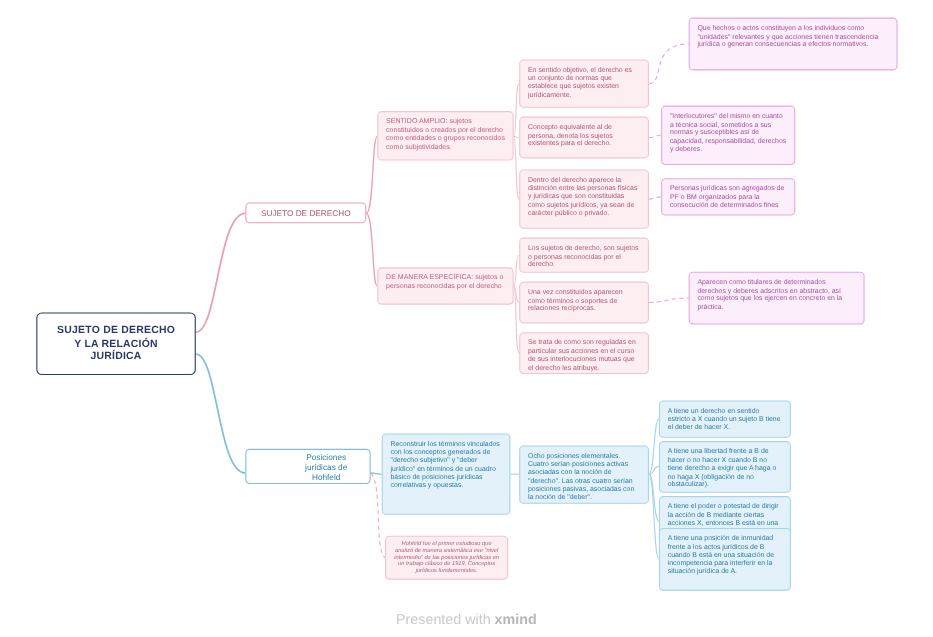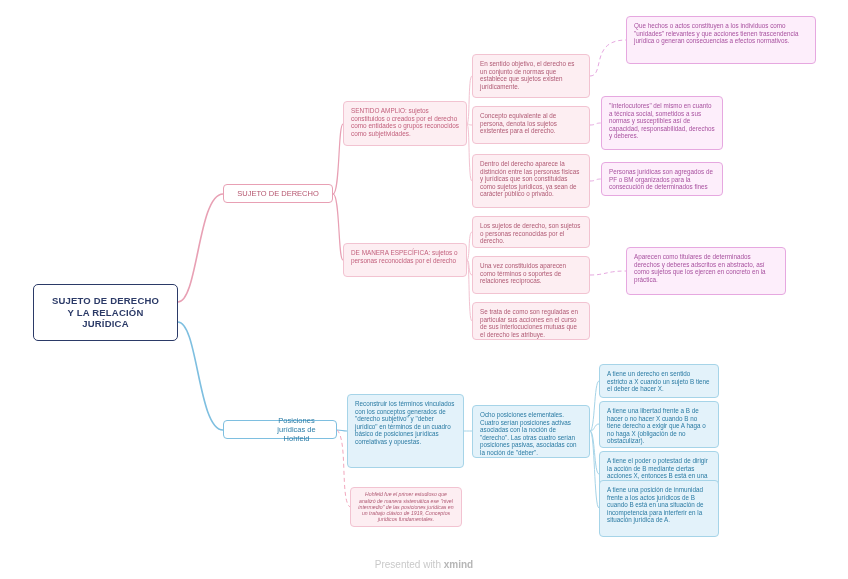--- a/index.html
+++ b/index.html
@@ -67,22 +67,22 @@
   }
   .branch-blue {
     border: 1px solid #7ebfe0;
     color: #2f7fa8;
   }
   .n-sujeto {
     left: 223px; top: 184px;
     width: 110px; height: 19px;
   }
   .n-hohfeld {
-    left: 223px; top: 420px;
-    width: 114px; height: 19px; padding-left: 40px;
+    left: 223px; top: 408px;
+    width: 114px; height: 32px; padding-left: 40px;
   }
 
   
   .pink-fill {
     background: #fdeef2;
     border: 1px solid #f2c3d1;
     color: #c2607c;
     font-size: 6.4px;
   }
   .n-amplio {
@@ -163,21 +163,21 @@
     text-align: center;
     display: flex; align-items: center; justify-content: center;
   }
 
   
   .footer {
     position: absolute;
     left: 0; bottom: 9px;
     width: 848px;
     text-align: center;
-    font-size: 10px;
+    font-size: 13px;
     color: #c9c9c9;
   }
   .footer b { color: #b6b6b6; }
 </style>
 </head>
 <body>
 
 <div id="canvas">
 
   <svg id="links" viewBox="0 0 848 579">

